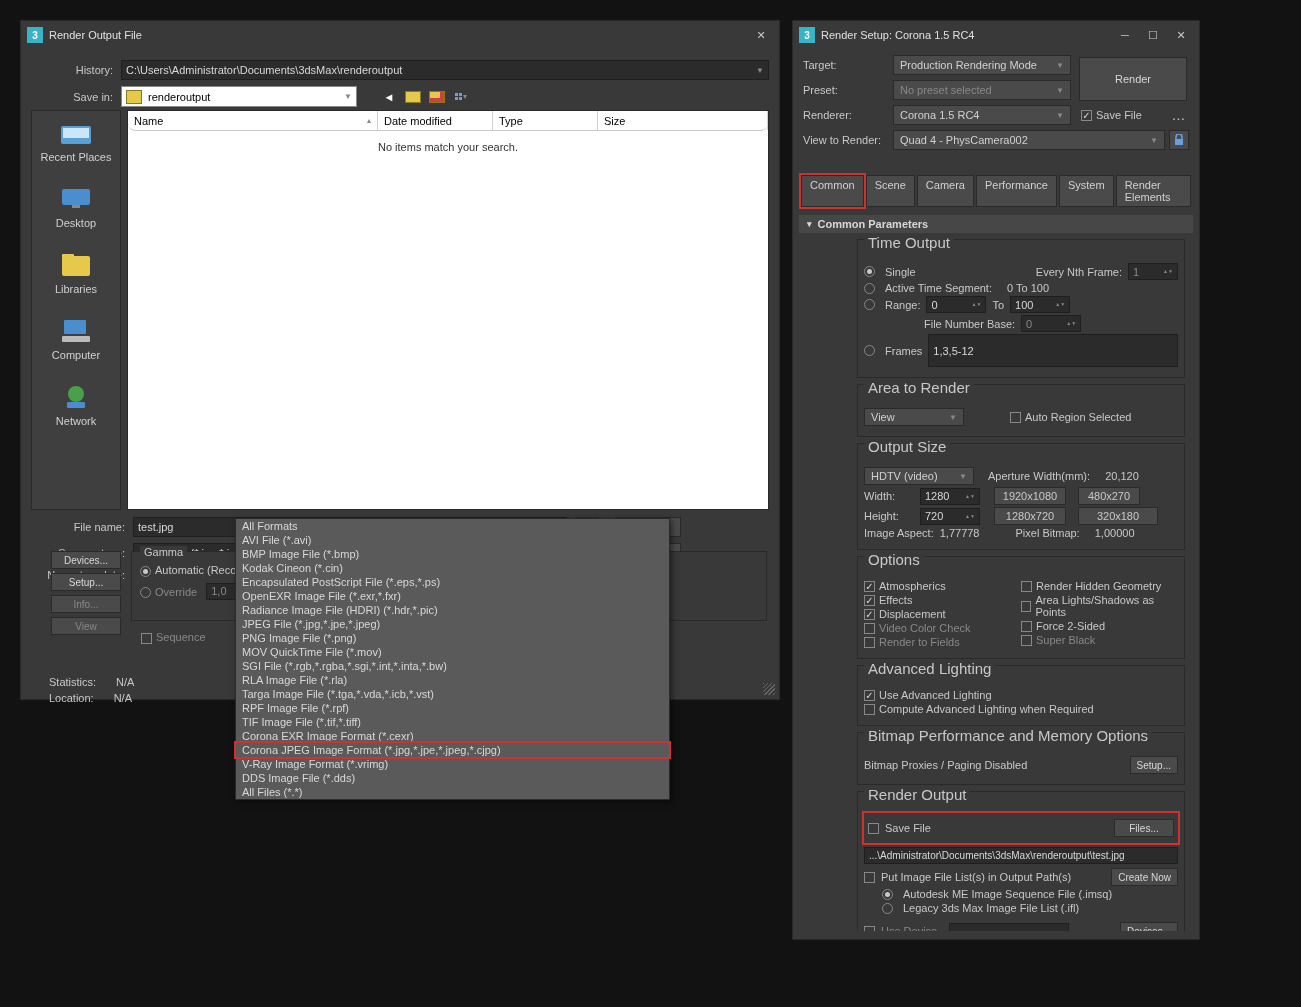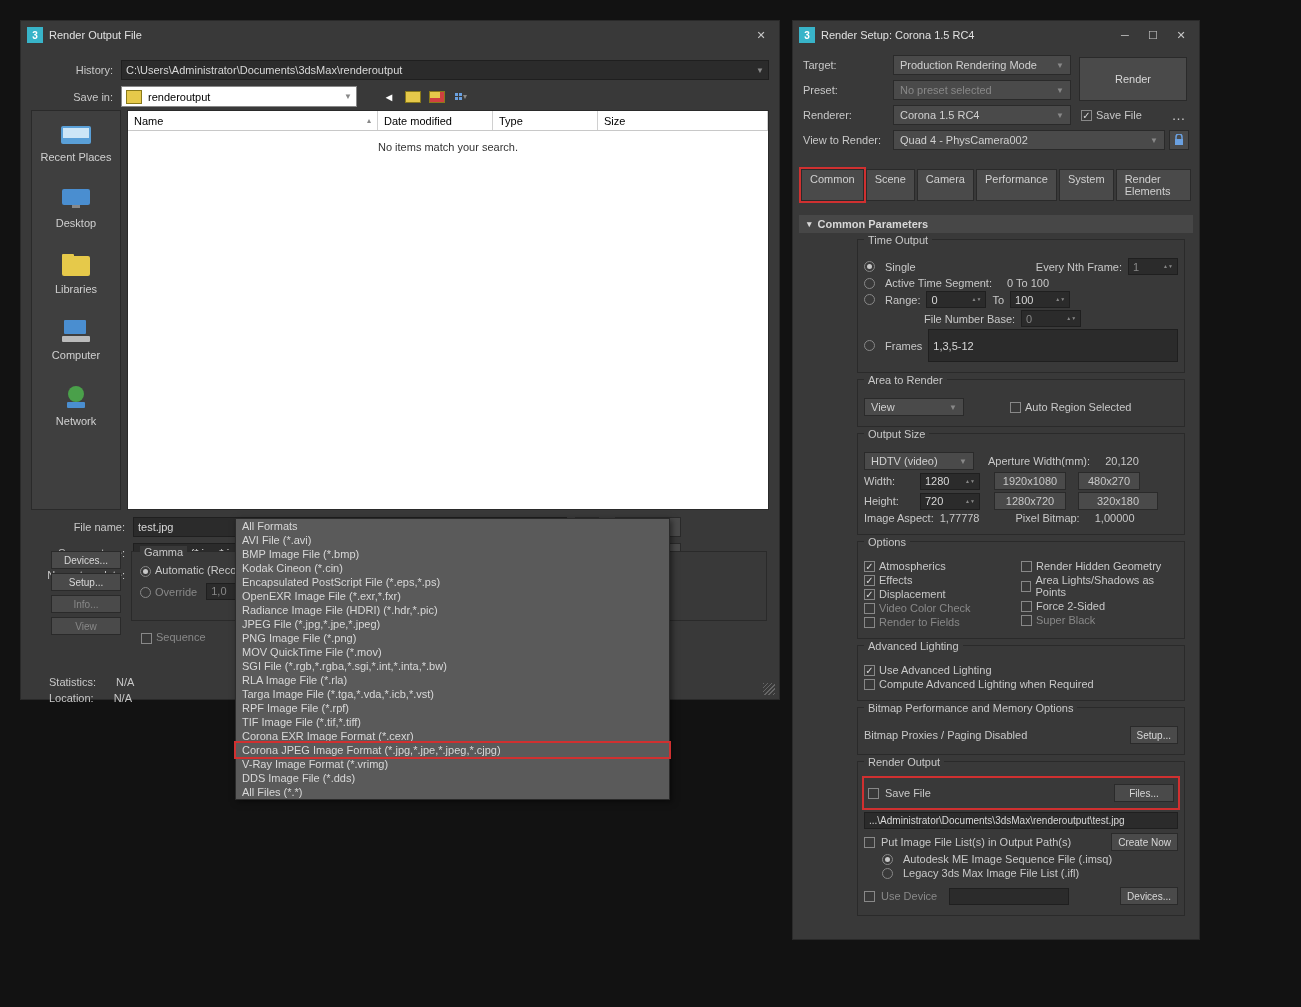--- a/index.html
+++ b/index.html
@@ -21,21 +21,21 @@
 
 .iconbtn { width:20px; height:20px; display:flex; align-items:center; justify-content:center; margin-left:4px; background:#393939; }
 .iconbtn.views { color:#fff; }
 
 .body-area { display:flex; height:400px; padding:0 10px; }
 .places { width:90px; background:#3f3f3f; border:1px solid #2a2a2a; display:flex; flex-direction:column; align-items:center; padding:8px 0; gap:22px; }
 .place { display:flex; flex-direction:column; align-items:center; gap:4px; color:#d0d0d0; }
 .place .pic { width:34px; height:28px; display:flex; align-items:center; justify-content:center; }
 
 .filelist { flex:1; background:#fff; color:#000; border:1px solid #2a2a2a; margin-left:6px; position:relative; }
-.filehead { display:flex; border-bottom:1px solid #c8c8c8; height:20px; align-items:center; }
+.filehead { display:flex; border-bottom:1px solid #c8c8c8; height:20px; align-items:center;border-radius:8px; }
 .filehead div { padding:0 6px; border-right:1px solid #d0d0d0; height:100%; display:flex; align-items:center; justify-content:space-between; }
 .noitems { padding:10px; color:#333; text-align:center; }
 
 .bottomrows { padding:4px 10px; }
 .btn { background:#4a4a4a; border:1px solid #2a2a2a; color:#d8d8d8; height:20px; padding:0 10px; display:flex; align-items:center; justify-content:center; cursor:pointer; }
 .btn.sq { width:24px; padding:0; }
 .btn.small { height:18px; font-size:10px; padding:0 6px; }
 
 .leftcol { position:absolute; left:30px; top:530px; width:70px; display:flex; flex-direction:column; gap:4px; }
 
@@ -57,30 +57,30 @@
 .ddlist .item.red { outline:2px solid #d03030; position:relative; z-index:2; }
 
 
 .winR { left:792px; top:20px; width:408px; height:920px; }
 .toprows { padding:6px 10px; }
 .toprows .r { display:flex; align-items:center; margin-bottom:5px; }
 .toprows .r .lbl { width:90px; }
 .sel { background:#4a4a4a; border:1px solid #2a2a2a; height:20px; flex:1; display:flex; align-items:center; justify-content:space-between; padding:0 6px; color:#d0d0d0; }
 .locki { width:20px; height:20px; background:#4a4a4a; border:1px solid #2a2a2a; margin-left:4px; display:flex; align-items:center; justify-content:center; }
 
-.tabs { display:flex; gap:2px; padding:8px 8px; }
+.tabs { display:flex; gap:2px; padding:8px 8px; margin-top:6px; }
 .tab { background:#4a4a4a; border:1px solid #2a2a2a; padding:3px 8px; color:#d0d0d0; cursor:pointer; }
 .tab.active { outline:2px solid #d03030; }
 
 .scrollarea { position:absolute; top:194px; left:6px; right:6px; bottom:8px; overflow:hidden; }
 .rollup-head { background:#474747; color:#d8d8d8; font-weight:bold; padding:3px 8px; display:flex; align-items:center; }
 .rollup-head .arrow { margin-right:6px; font-size:9px; }
 .panel-body { padding:6px 8px 10px 8px; }
 .group { border:1px solid #2a2a2a; margin-bottom:6px; padding:4px 6px 8px; position:relative; }
-.group .gt { position:relative; top:-10px; background:#393939; display:inline-block; padding:0 4px; font-size:11px; }
+.group .gt { position:relative; top:-10px; background:#393939; display:inline-block; padding:0 4px; font-size:15px; }
 .fieldrow { display:flex; align-items:center; margin:2px 0; gap:6px; }
 .num { background:#2b2b2b; border:1px solid #1f1f1f; color:#d8d8d8; height:17px; padding:0 4px; width:60px; display:flex; align-items:center; justify-content:space-between; }
 .num .sp { display:flex; flex-direction:column; font-size:5px; line-height:5px; color:#888; }
 .preset { background:#4a4a4a; border:1px solid #2a2a2a; height:18px; padding:0 6px; text-align:center; line-height:16px; cursor:pointer; }
 .check { display:flex; align-items:center; gap:4px; margin:2px 0; }
 .check .box { width:11px; height:11px; border:1px solid #888; display:flex; align-items:center; justify-content:center; font-size:9px; }
 .check .box.on::after { content:"✓"; color:#d8d8d8; font-size:10px; line-height:9px; }
 .redbox { outline:2px solid #d03030; padding:4px; }
 .dots { width:20px; text-align:center; cursor:pointer; color:#c8c8c8; font-size:14px; letter-spacing:1px; }
 

